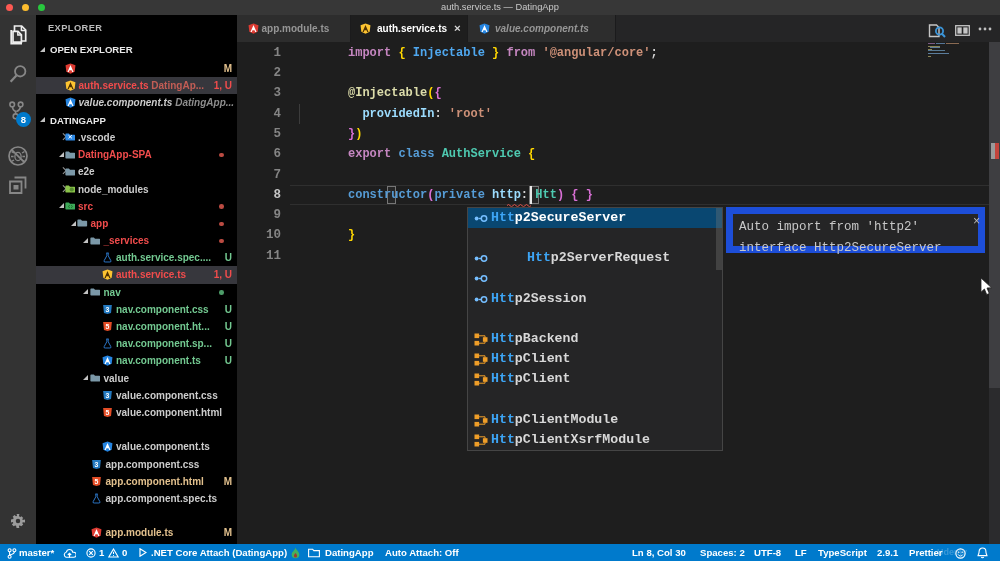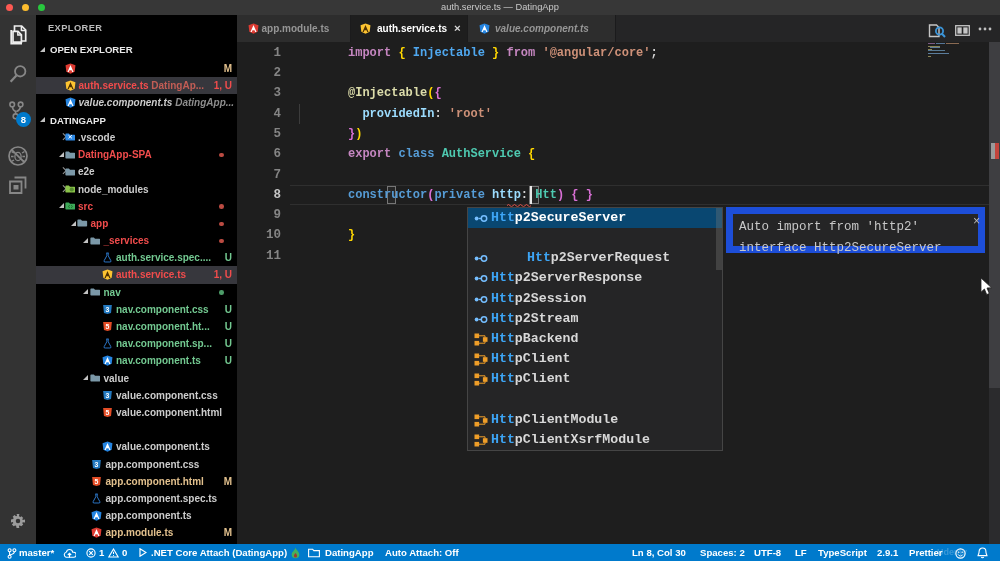--- a/index.html
+++ b/index.html
@@ -320,27 +320,20 @@
         </svg>
       <div class="lbl mod" style="left:69.5px;">app.component.html</div>
       <div class="badge-r mod">M</div>
     </div>
     <div class="row" style="top:474.8px;">
       <svg class="fi" style="left:55px;" viewBox="0 0 24 24">
           <use href="#p-flask" fill="none" stroke="#2f7fd6" stroke-width="2"></use>
         </svg>
       <div class="lbl" style="left:69.5px;">app.component.spec.ts</div>
     </div>
-    <div class="row" style="top:492px;">
-      <svg class="fi" style="left:55px;" viewBox="0 0 24 24">
-          <use href="#p-shield" fill="#2584e0"></use>
-          <use href="#p-A" fill="#fff"></use>
-        </svg>
-      <div class="lbl" style="left:69.5px;">app.component.ts</div>
-    </div>
     <div class="row" style="top:509.2px;">
       <svg class="fi" style="left:55px;" viewBox="0 0 24 24">
           <use href="#p-shield" fill="#dd3b32"></use>
           <use href="#p-A" fill="#fff"></use>
         </svg>
       <div class="lbl mod" style="left:69.5px;">app.module.ts</div>
       <div class="badge-r mod">M</div>
     </div>
   </div>
 
@@ -447,31 +440,26 @@
           </svg><span style="position:absolute; left:23px;"><span class="match">Htt</span>p2SecureServer</span></div>
       <div class="srow" style="top:40.3px;"><svg class="icw" style="left:6px; top:4px;" width="14" height="13" viewBox="0 0 14 13">
             <circle cx="2.6" cy="6.5" r="1.9" fill="#75beff"></circle>
             <path d="M4.5 6.5 h3.4" stroke="#75beff" stroke-width="1.4"></path>
             <circle cx="10" cy="6.5" r="2.7" fill="none" stroke="#75beff" stroke-width="1.5"></circle>
           </svg><span style="position:absolute; left:23px;margin-left:36px;"><span class="match">Htt</span>p2ServerRequest</span></div>
       <div class="srow" style="top:60.45px;"><svg class="icw" style="left:6px; top:4px;" width="14" height="13" viewBox="0 0 14 13">
             <circle cx="2.6" cy="6.5" r="1.9" fill="#75beff"></circle>
             <path d="M4.5 6.5 h3.4" stroke="#75beff" stroke-width="1.4"></path>
             <circle cx="10" cy="6.5" r="2.7" fill="none" stroke="#75beff" stroke-width="1.5"></circle>
-          </svg><span style="position:absolute; left:23px;"><span class="match">Htt</span>p2ServerResponse</span></div>
+          </svg></div>
       <div class="srow" style="top:80.6px;"><svg class="icw" style="left:6px; top:4px;" width="14" height="13" viewBox="0 0 14 13">
             <circle cx="2.6" cy="6.5" r="1.9" fill="#75beff"></circle>
             <path d="M4.5 6.5 h3.4" stroke="#75beff" stroke-width="1.4"></path>
             <circle cx="10" cy="6.5" r="2.7" fill="none" stroke="#75beff" stroke-width="1.5"></circle>
           </svg><span style="position:absolute; left:23px;"><span class="match">Htt</span>p2Session</span></div>
-      <div class="srow" style="top:100.75px;"><svg class="icw" style="left:6px; top:4px;" width="14" height="13" viewBox="0 0 14 13">
-            <circle cx="2.6" cy="6.5" r="1.9" fill="#75beff"></circle>
-            <path d="M4.5 6.5 h3.4" stroke="#75beff" stroke-width="1.4"></path>
-            <circle cx="10" cy="6.5" r="2.7" fill="none" stroke="#75beff" stroke-width="1.5"></circle>
-          </svg><span style="position:absolute; left:23px;"><span class="match">Htt</span>p2Stream</span></div>
       <div class="srow" style="top:120.9px;"><svg class="icw" style="left:6px; top:4px;" width="14" height="13" viewBox="0 0 14 13">
             <g fill="#ee9d28">
               <rect x="0.5" y="0.5" width="4.6" height="4.6"></rect>
               <rect x="0.5" y="7.9" width="4.6" height="4.6"></rect>
               <rect x="8.9" y="4.2" width="4.6" height="4.6"></rect>
             </g>
             <path d="M5 2.8 h6 v2 M5 10.2 h6 v-2" stroke="#ee9d28" fill="none"></path>
           </svg><span style="position:absolute; left:23px;"><span class="match">Htt</span>pBackend</span></div>
       <div class="srow" style="top:141.05px;"><svg class="icw" style="left:6px; top:4px;" width="14" height="13" viewBox="0 0 14 13">
             <g fill="#ee9d28">

